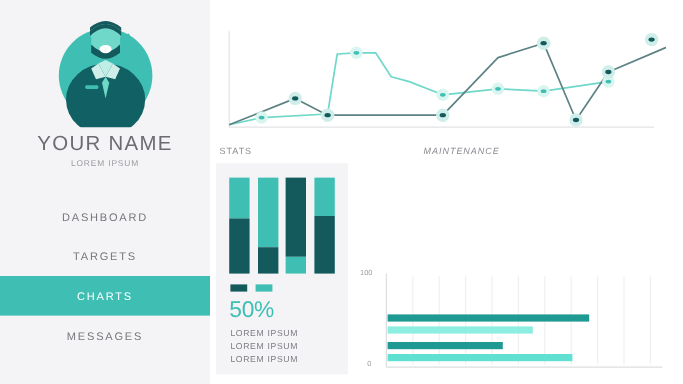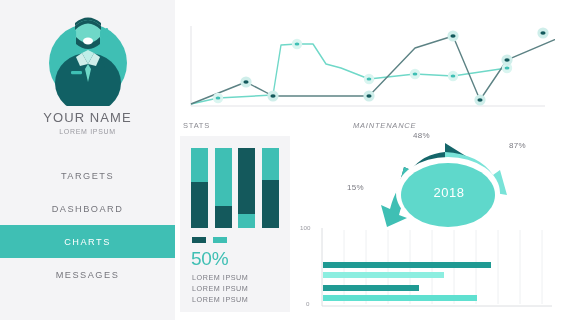--- a/index.html
+++ b/index.html
@@ -34,21 +34,21 @@
     width: 175px;
     height: 108px;
     display: flex;
     align-items: center;
     justify-content: center;
     padding-top: 4px;
     box-sizing: border-box;
   }
   .profile-name {
     text-align: center;
-    font-size: 13px;
+    font-size: 17px;
     letter-spacing: 1.1px;
     color: #6b6b72;
     font-weight: 400;
     margin-top: 2px;
   }
   .profile-sub {
     text-align: center;
     font-size: 7px;
     letter-spacing: 0.7px;
     color: #9a9aa1;
@@ -230,22 +230,22 @@
         <rect x="34.5" y="24" width="3.6" height="8" rx="1.8" fill="#3fbfb4"></rect>
         <rect x="62" y="24" width="3.6" height="8" rx="1.8" fill="#3fbfb4"></rect>
         <rect x="67.5" y="22" width="2.6" height="9" rx="1.3" fill="#3fbfb4"></rect>
       </svg>
     </div>
 
     <div class="profile-name">YOUR NAME</div>
     <div class="profile-sub">LOREM IPSUM</div>
 
     <div class="menu">
+      <div class="menu-item">DASHBOARD</div>
       <div class="menu-item">TARGETS</div>
-      <div class="menu-item">DASHBOARD</div>
       <div class="menu-item active">CHARTS</div>
       <div class="menu-item">MESSAGES</div>
     </div>
   </div>
 
   <div class="main">
 
     <svg class="linechart" viewBox="0 0 372 100" preserveAspectRatio="none">
 
       <line x1="8" y1="8" x2="8" y2="88" stroke="#e3e3e7" stroke-width="1"></line>
@@ -347,42 +347,20 @@
 
       <div class="pct-big">50%</div>
 
       <div class="lorem-list">
         <div>LOREM IPSUM</div>
         <div>LOREM IPSUM</div>
         <div>LOREM IPSUM</div>
       </div>
     </div>
 
-    <div class="donut-wrap">
-      <svg width="205" height="95" viewBox="0 0 205 95">
-
-        <path d="M57 56 L63 34 L70 37 Q82 21 104 19 L104 10 L128 25 L104 40 L104 31
-             Q86 33 77 47 L84 51 Z" fill="#15666a"></path>
-
-        <path d="M57 56 L63 34 L70 37 L77 47 L84 51
-             Q62 62 58 82 L66 85 L46 94 L40 72 L49 76
-             Q52 64 57 56 Z" fill="#3fbfb4"></path>
-
-        <path d="M104 19 Q138 21 152 42 L159 37 L166 62 L142 58 L149 52
-             Q136 33 104 31 Z" fill="#79e3d8"></path>
-
-        <ellipse cx="107" cy="60" rx="52" ry="36" fill="#ffffff"></ellipse>
-
-        <ellipse cx="107" cy="62" rx="47" ry="32" fill="#5fd8cb"></ellipse>
-      </svg>
-      <div class="donut-label" style="left:72px;top:-2px;">48%</div>
-      <div class="donut-label" style="left:168px;top:8px;">87%</div>
-      <div class="donut-label" style="left:6px;top:50px;">15%</div>
-      <div style="position:absolute;left:78px;top:52px;width:60px;text-align:center;font-size:13px;color:#ffffff;letter-spacing:0.5px;">2018</div>
-    </div>
 
     <div class="hbar-card">
       <svg width="258" height="96" viewBox="0 0 258 96">
 
         <g stroke="#eef0f2" stroke-width="1">
           <line x1="47" y1="8" x2="47" y2="82"></line>
           <line x1="69" y1="8" x2="69" y2="82"></line>
           <line x1="91" y1="8" x2="91" y2="82"></line>
           <line x1="113" y1="8" x2="113" y2="82"></line>
           <line x1="135" y1="8" x2="135" y2="82"></line>

